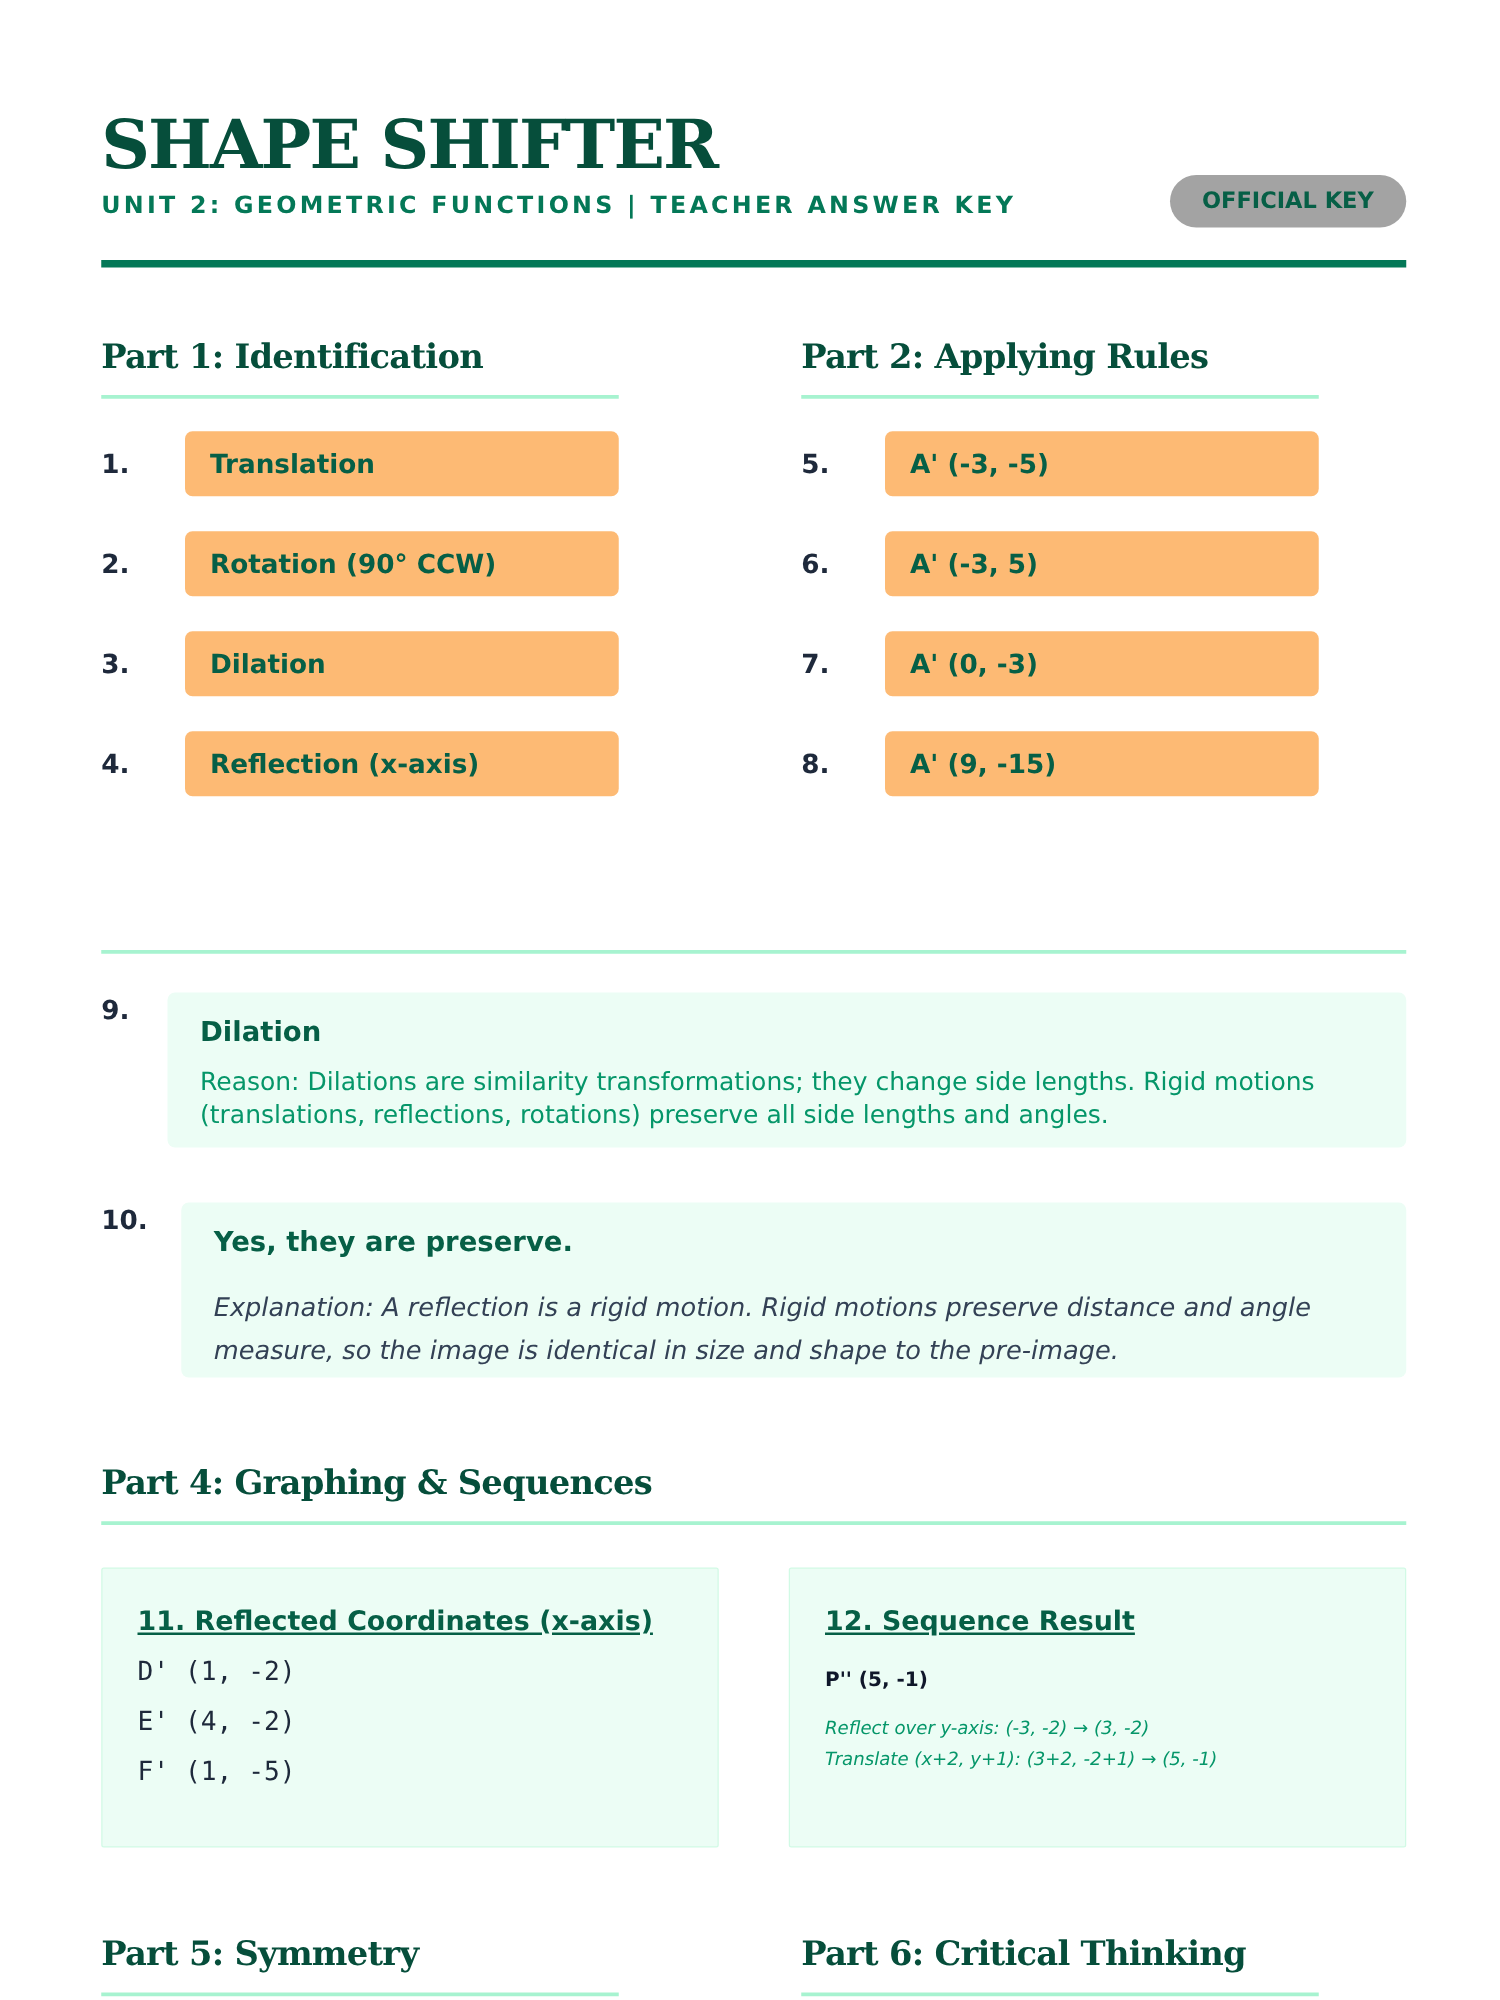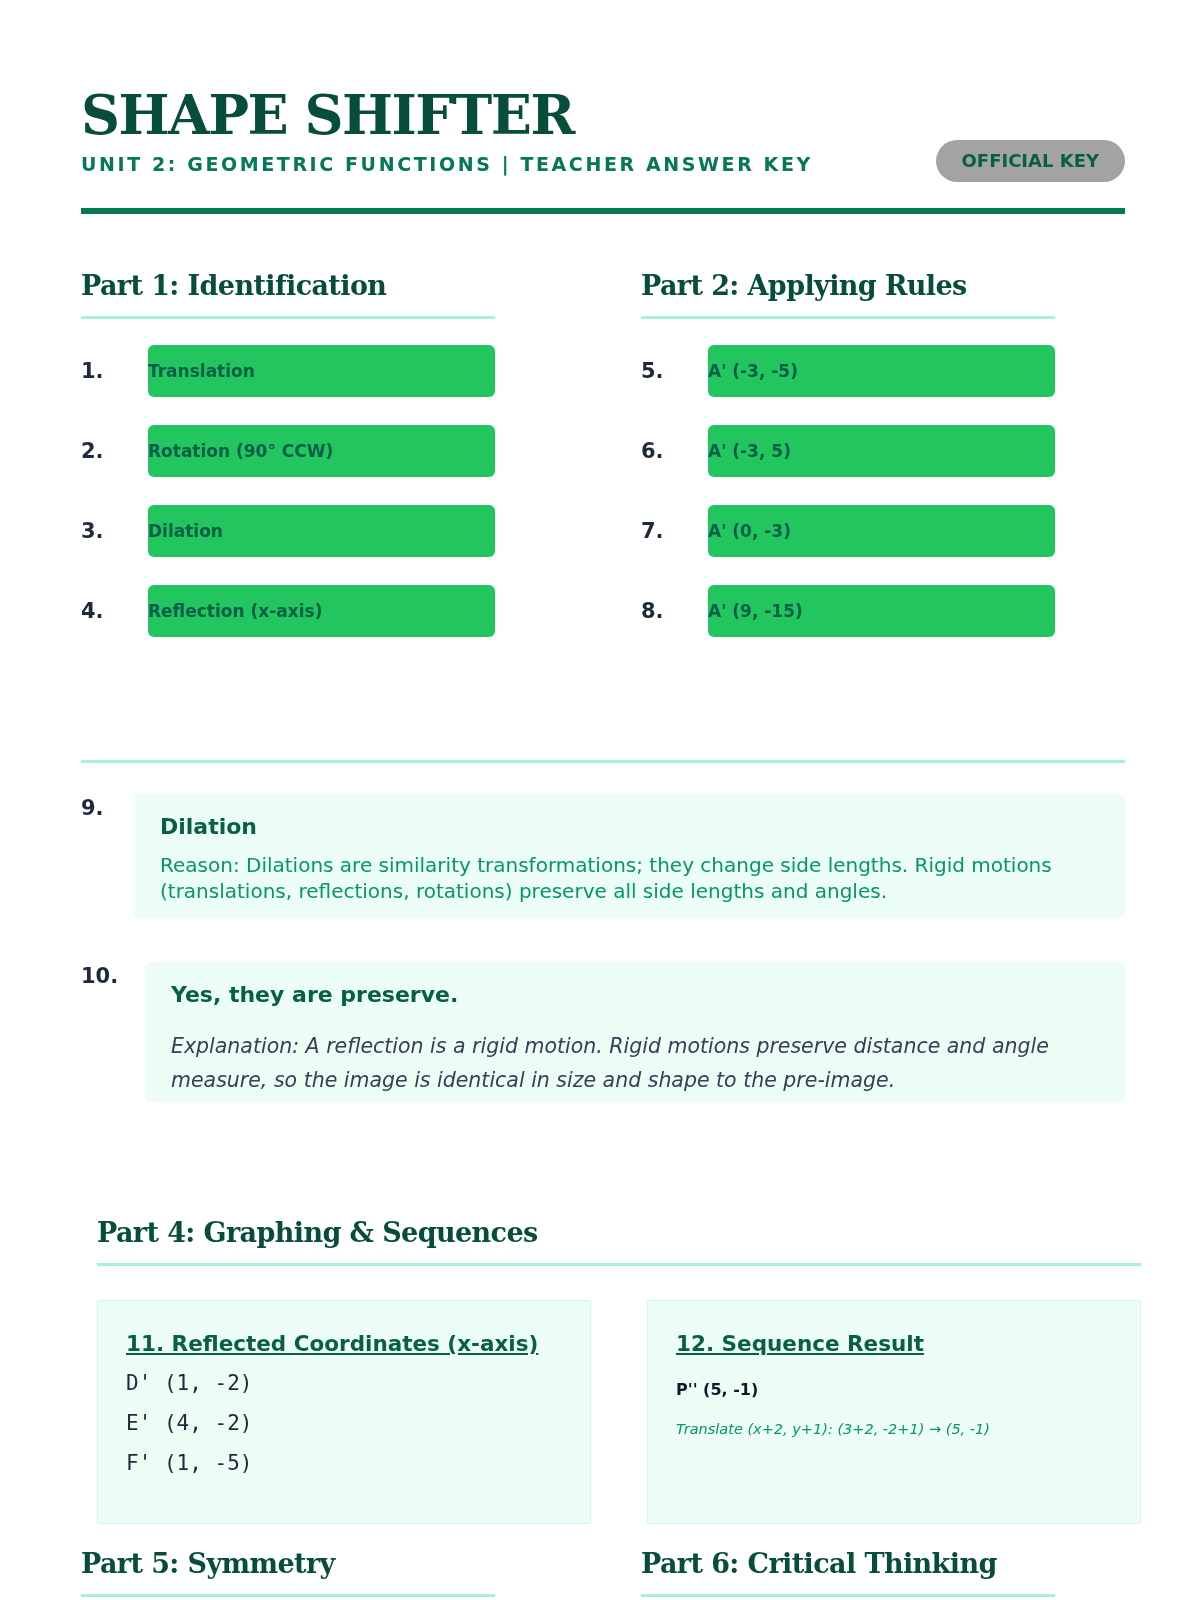--- a/index.html
+++ b/index.html
@@ -15,21 +15,21 @@
 
   .section-title { font-family: "DejaVu Serif", serif; font-weight: bold; font-size: 27px; color: #064e3b; letter-spacing: -0.6px; line-height: 36px; }
   .section-rule { height: 3px; background: #a7f3d0; }
 
   .col { position: absolute; width: 414px; }
   .col .section-title { position: absolute; left: 0; top: 0; }
   .col .section-rule { position: absolute; left: 0; top: 48px; width: 414px; }
 
   .qrow { position: absolute; left: 0; width: 414px; height: 52px; }
   .qnum { position: absolute; left: 0; top: 12px; font-weight: bold; font-size: 21px; color: #1e293b; line-height: 28px; }
-  .qbox { position: absolute; left: 67px; top: 0; width: 347px; height: 52px; background: #22c55e; border-radius: 6px; line-height: 52px; font-weight: bold; font-size: 17px; color: #065f46; }
+  .qbox { position: absolute; left: 67px; top: 0; width: 347px; height: 52px; background: #fdba74; border-radius: 6px; padding-left: 20px; line-height: 52px; font-weight: bold; font-size: 21px; color: #065f46; }
 
   .full { position: absolute; left: 0; width: 1044px; }
   .full .section-title { position: absolute; left: 0; top: 0; }
   .full .section-rule { position: absolute; left: 0; top: 48px; width: 1044px; }
 
   .longq { position: absolute; left: 0; width: 1044px; }
   .longq .qnum { top: 0; }
   .ans-box { position: absolute; top: 0; right: 0; background: #ecfdf5; border-radius: 6px; }
   .ans-main { font-weight: bold; font-size: 22px; color: #065f46; line-height: 30px; }
   .reason { font-size: 20px; color: #059669; line-height: 26px; margin-top: 10px; }
@@ -110,37 +110,38 @@
 
     <div class="longq" style="top:250px; height:140px;">
       <div class="qnum">10.</div>
       <div class="ans-box" style="left:64px; height:140px; padding:18px 26px;">
         <div class="ans-main">Yes, they are preserve.</div>
         <div class="explain">Explanation: A reflection is a rigid motion. Rigid motions preserve distance and angle measure, so the image is identical in size and shape to the pre-image.</div>
       </div>
     </div>
   </div>
 
-  <div class="full" style="top:1215px; height:310px;margin-left:16px;">
+  <div class="full" style="top:1169px; height:310px;">
     <div class="section-title">Part 4: Graphing &amp; Sequences</div>
     <div class="section-rule"></div>
 
     <div style="position:absolute; left:0; top:85px; width:1044px; height:224px;">
       <div class="card" style="left:0;">
         <div class="card-title">11. Reflected Coordinates (x-axis)</div>
         <div class="coords">
           <div class="coord">D' (1, -2)</div>
           <div class="coord">E' (4, -2)</div>
           <div class="coord">F' (1, -5)</div>
         </div>
       </div>
       <div class="card" style="left:550px;">
         <div class="card-title">12. Sequence Result</div>
         <div class="seq-result">P'' (5, -1)</div>
         <div class="steps">
+          <div class="step">Reflect over y-axis: (-3, -2) → (3, -2)</div>
           <div class="step">Translate (x+2, y+1): (3+2, -2+1) → (5, -1)</div>
         </div>
       </div>
     </div>
   </div>
 
   <div class="col" style="left:0; top:1546px; height:60px;">
     <div class="section-title">Part 5: Symmetry</div>
     <div class="section-rule"></div>
   </div>

